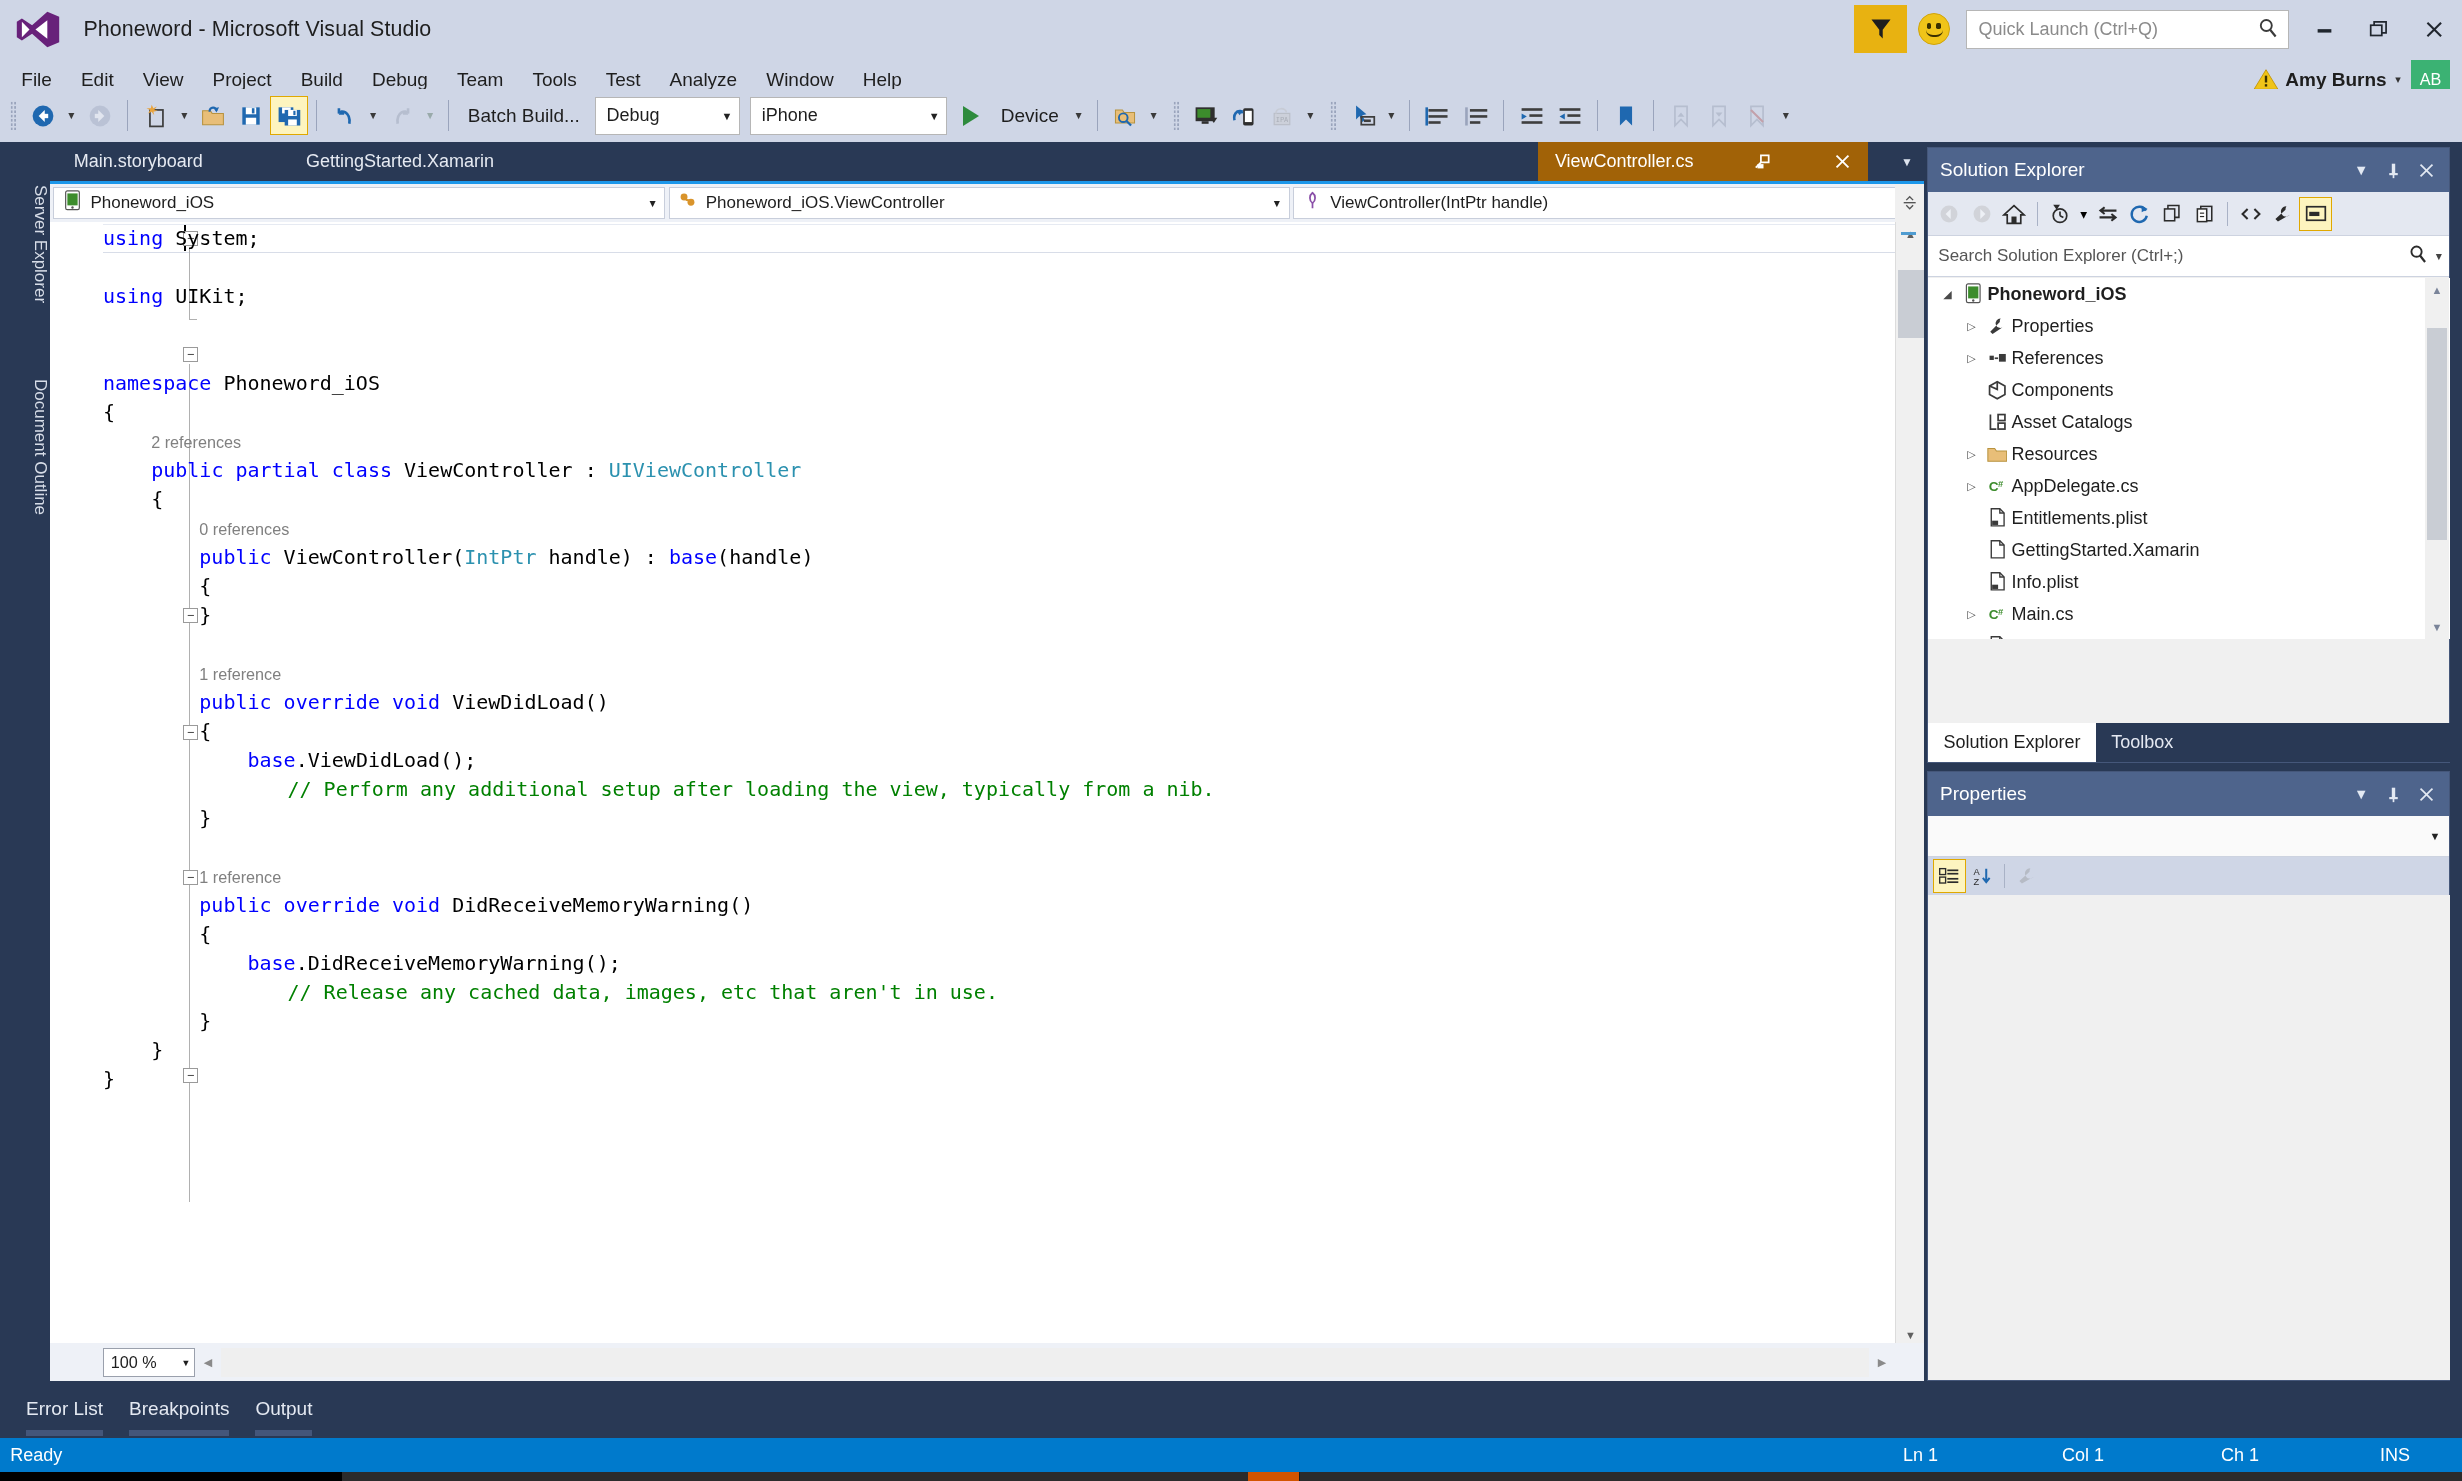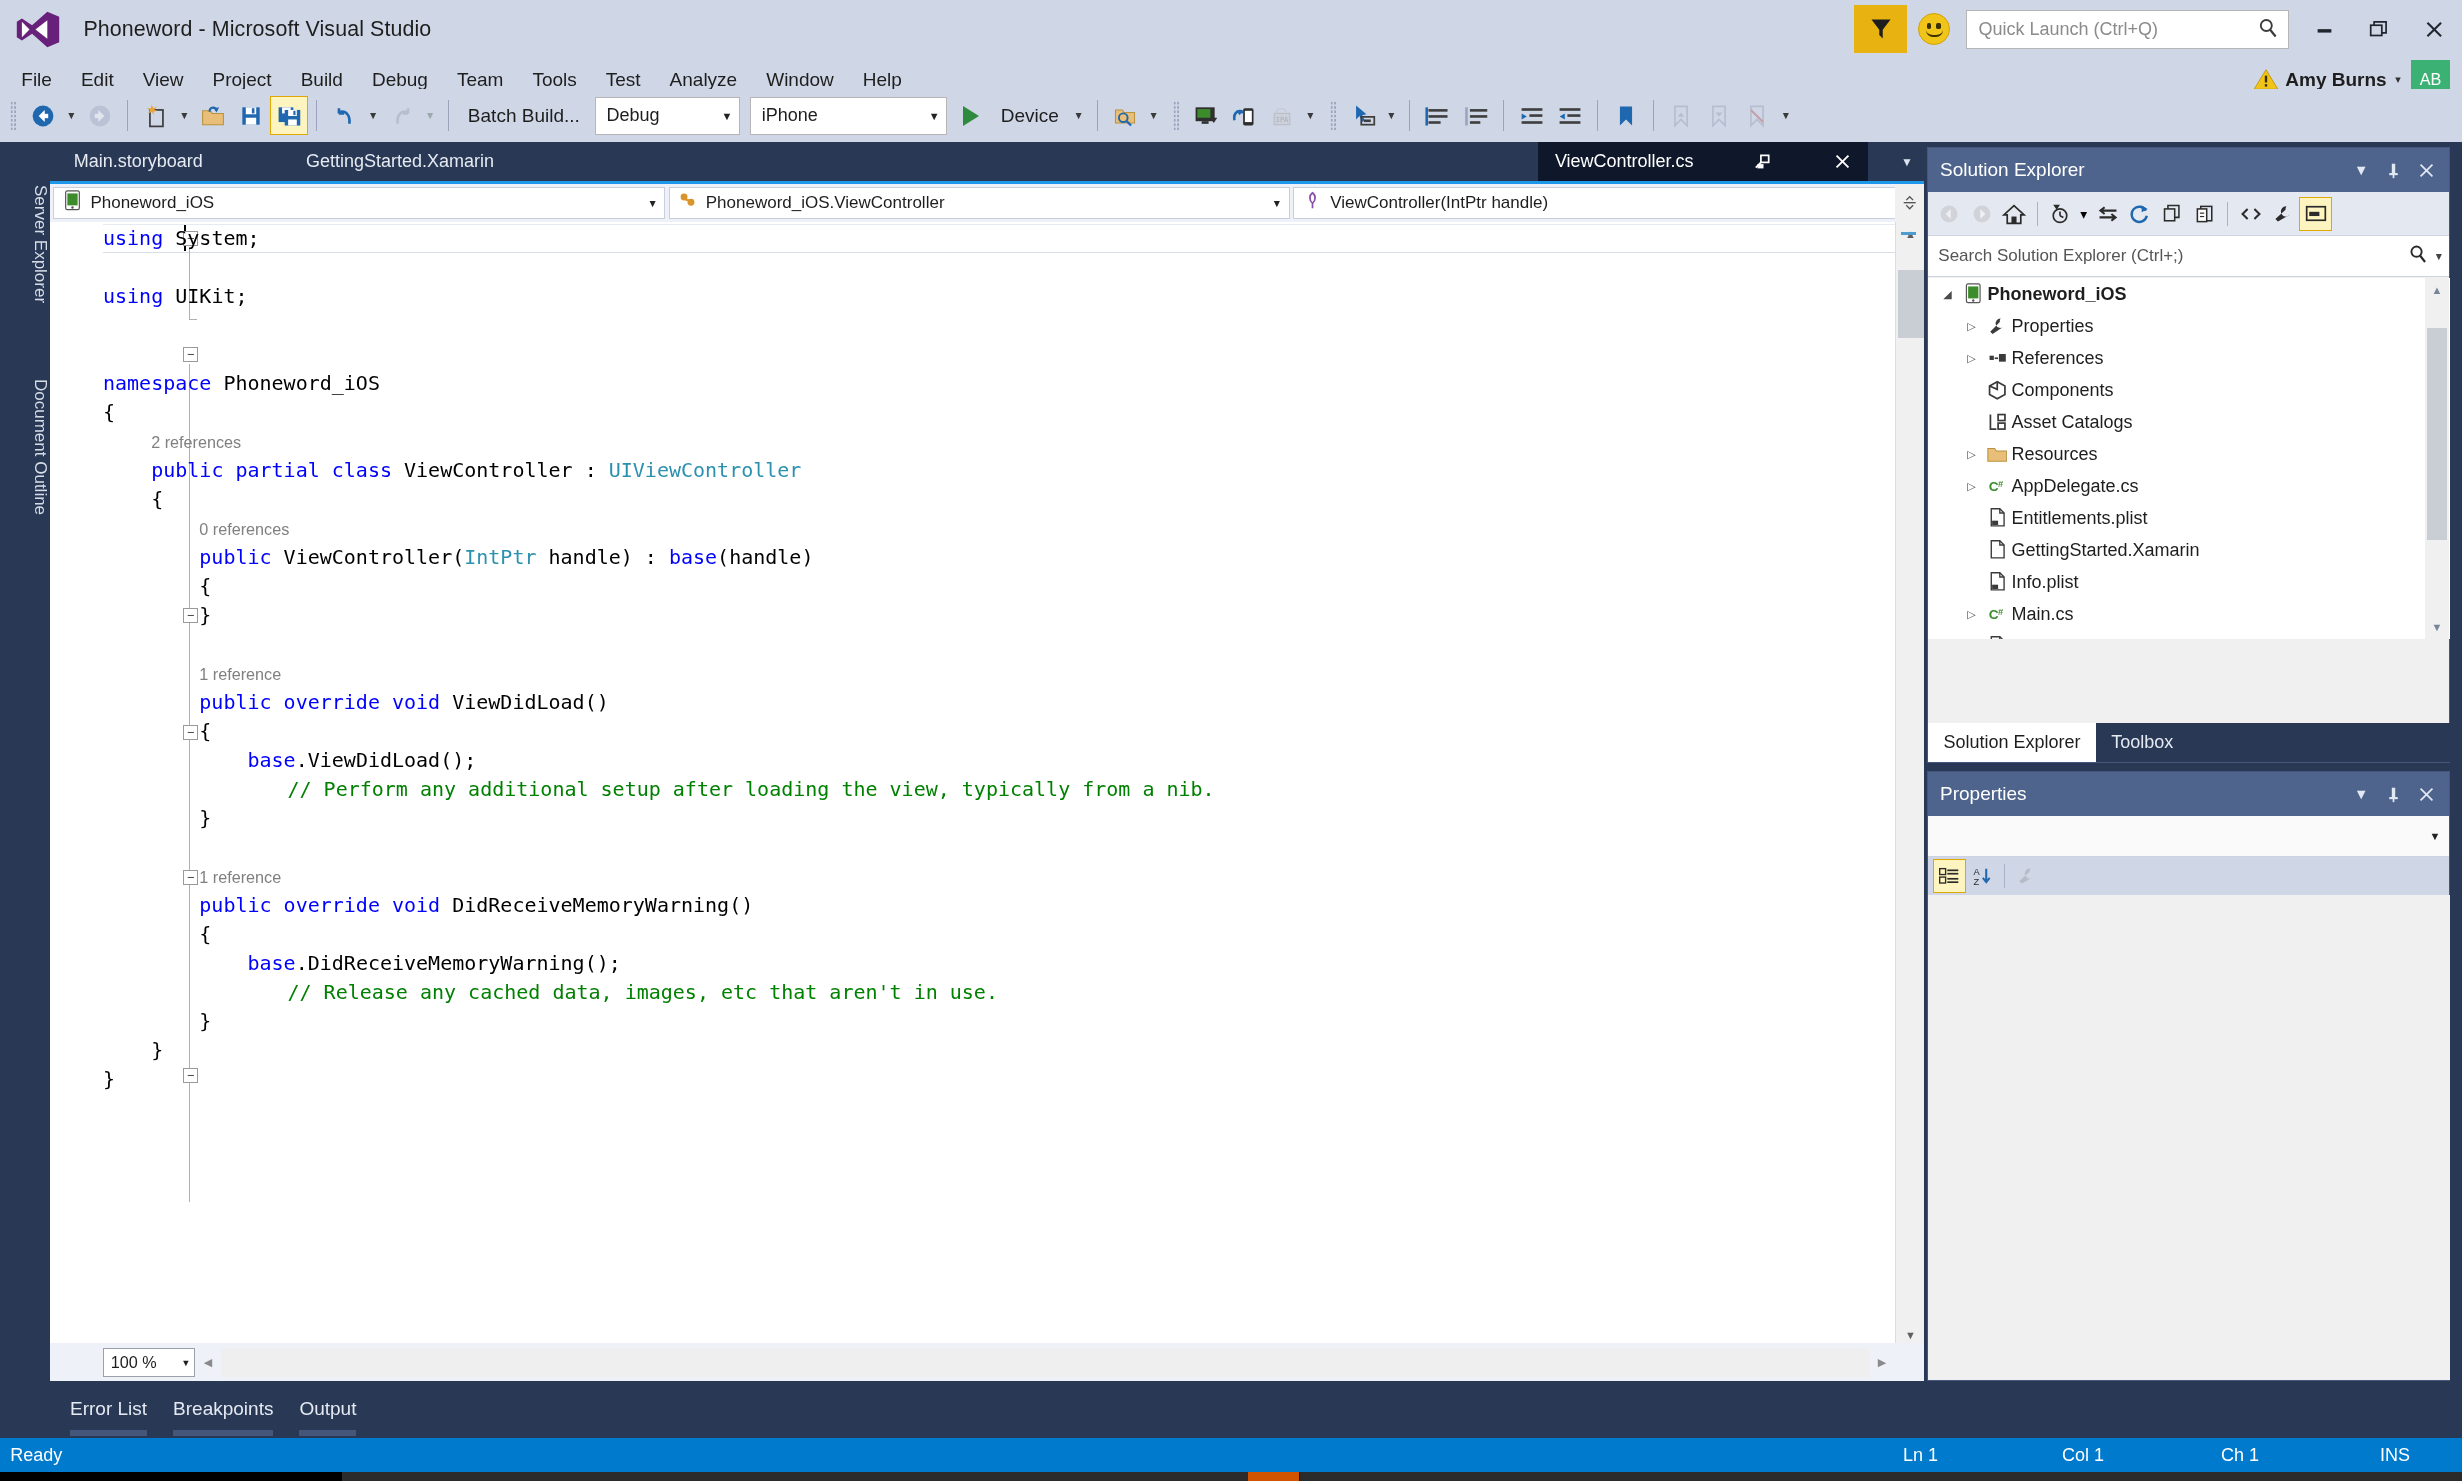--- a/index.html
+++ b/index.html
@@ -126,21 +126,21 @@
   
   .tabstrip {
     position:absolute; left:50px; top:142px; width:1874px; height:39px;
     background:#293955;
   }
   .doc-tab {
     position:absolute; top:0; height:39px; display:flex; align-items:center;
     padding:0 17px; font-size:18px; color:#E6EAF2; white-space:nowrap;
   }
   .doc-tab.active {
-    background:#0f172a; color:#FFFFFF;gap:47px;
+    background:#a16207; color:#FFFFFF;gap:47px;
   }
   .tab-pin, .tab-close {
     margin-left:13.7px; font-size:17px; color:#fff; display:flex; align-items:center;
   }
   .tab-overflow {
     position:absolute; right:0; top:0; height:39px; width:34px;
     display:flex; align-items:center; justify-content:center;
     color:#DDE3EE; font-size:12px;
   }
 
@@ -312,21 +312,21 @@
   }
   .prop-combo .pc-caret { margin-left:auto; font-size:11px; color:#222; }
   .prop-toolbar {
     height:38px; background:#CFD6E6; display:flex; align-items:center; padding:0 5.1px;
   }
   .prop-body { position:absolute; left:0; top:123px; width:522px; bottom:0; background:#F0F0F0; }
 
   
   .bottom-tabs {
     position:absolute; left:0; top:1382px; width:2462px; height:56px;
-    background:#293955; display:flex; align-items:center;padding-left:44px;
+    background:#293955; display:flex; align-items:center;
   }
   .btab {
     font-size:19px; color:#E4E9F2; margin-left:26px; position:relative;
     padding-bottom:1.7px;
   }
   .btab::after {
     content:""; position:absolute; left:0; right:0; bottom:-13.7px; height:5.1px;
     background:#44567A;
   }
 

